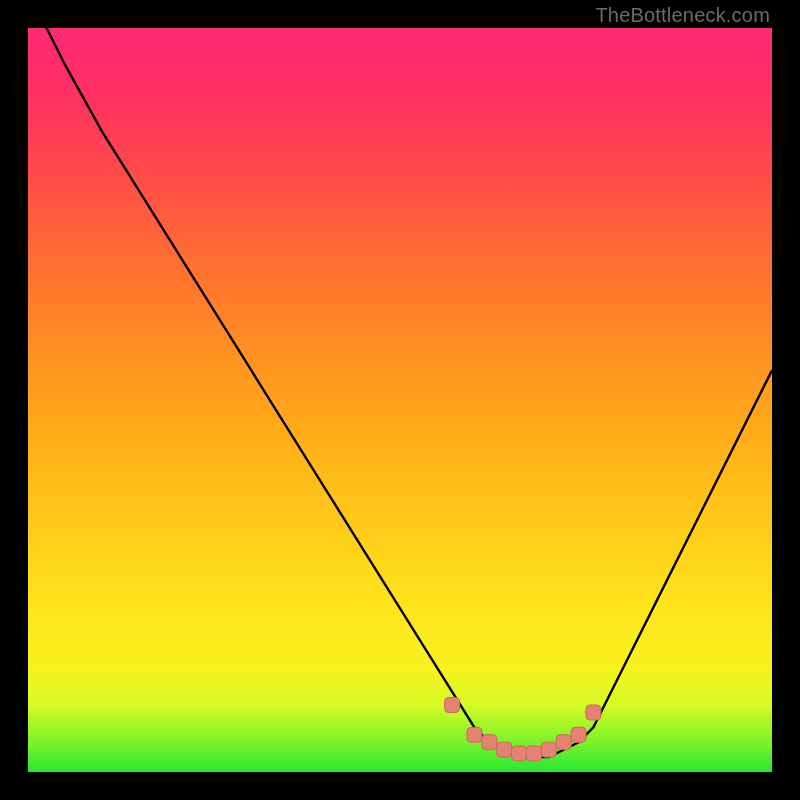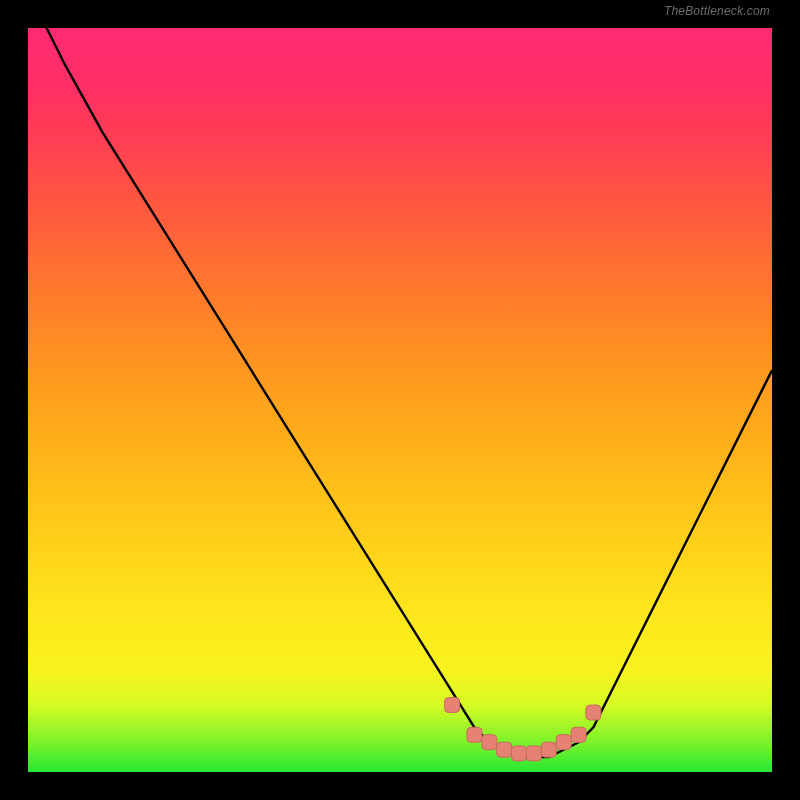--- a/index.html
+++ b/index.html
@@ -46,24 +46,23 @@
   }
   svg.curve {
     position: absolute;
     inset: 0;
   }
   .watermark {
     position: absolute;
     top: 4px;
     right: 30px;
     color: #6b6b6b;
-    font-size: 12px;
+    font-size: 20px;
     letter-spacing: 0.2px;
     user-select: none;
-    font-style: italic;
   }
 </style>
 </head>
 <body>
 
 <div class="stage">
   <div class="watermark">TheBottleneck.com</div>
   <div class="plot-area">
     <div class="grad"></div>
     <svg class="curve" viewBox="0 0 744 744" preserveAspectRatio="none">

